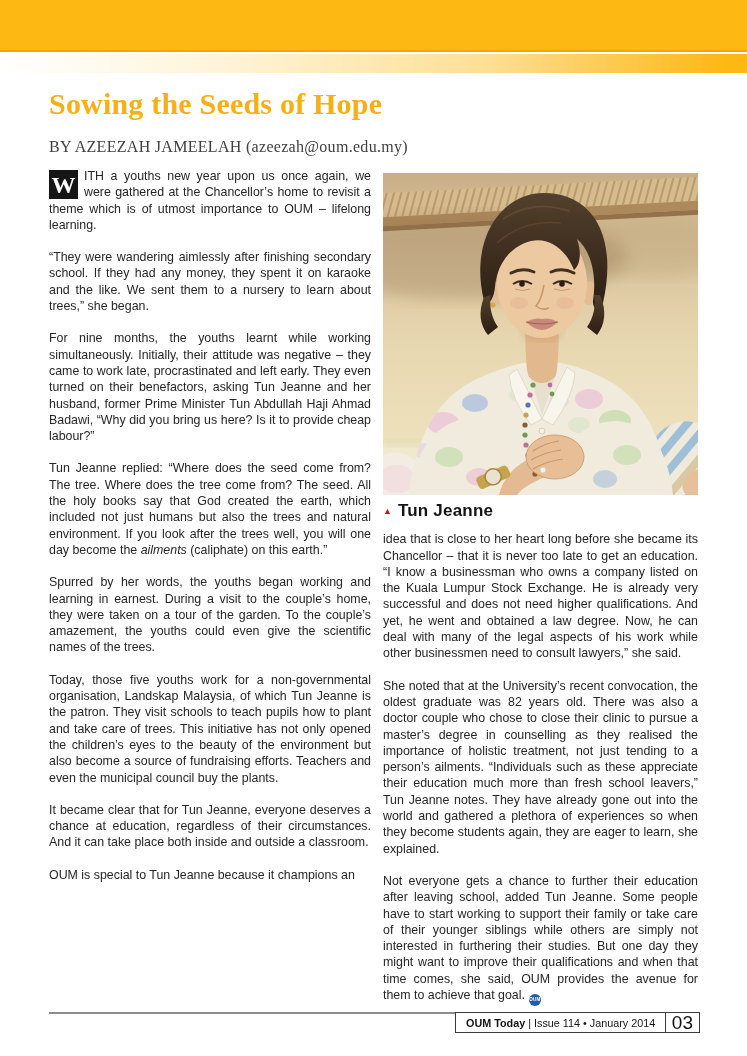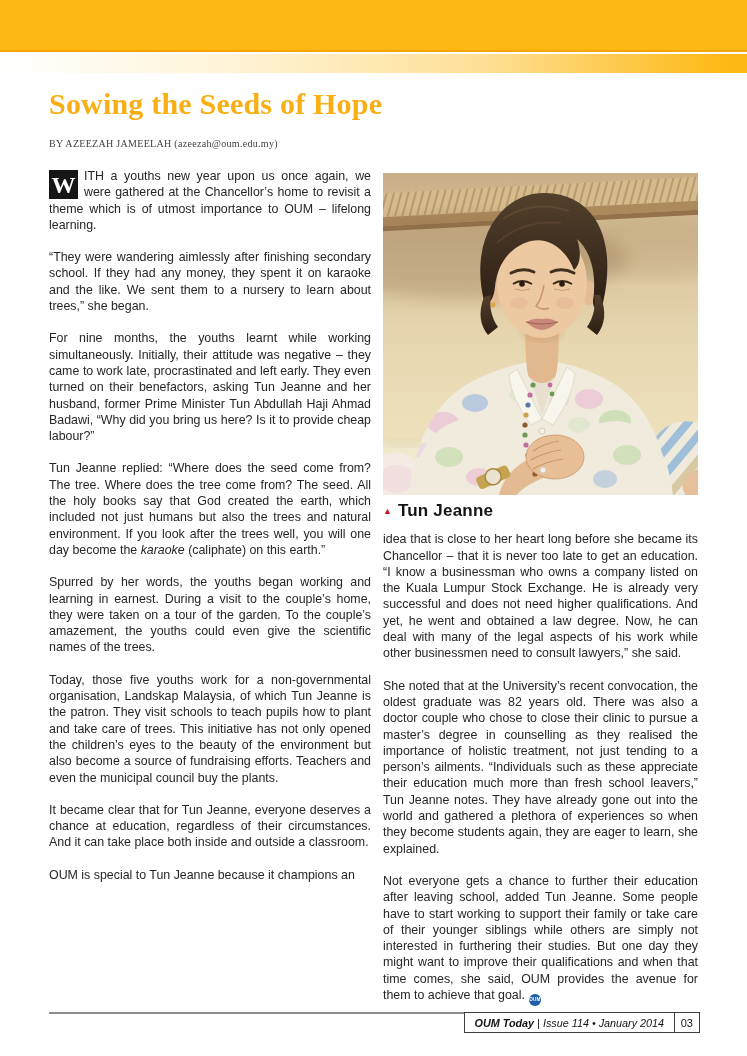--- a/index.html
+++ b/index.html
@@ -12,21 +12,21 @@
   
   .topbar { position:absolute; top:0; left:0; width:747px; height:52px;
     background:#FDB813; border-bottom:2px solid #F5A405; }
   .topbar-fade { position:absolute; top:54px; left:0; width:747px; height:19px;
     background:linear-gradient(to right,#ffffff 0%,#FFF4D8 30%,#FEDF95 65%,#FDB813 97%); }
   
   .title { position:absolute; top:88px; left:49px;
     font-family:"Liberation Serif", serif; font-weight:700;
     font-size:30px; line-height:1.05; color:#F9AF13; letter-spacing:.2px; }
   .byline { position:absolute; top:138px; left:49px;
-    font-family:"Liberation Serif", serif; font-size:10px; color:#3F3F3F; letter-spacing:.3px; }
+    font-family:"Liberation Serif", serif; font-size:16px; color:#3F3F3F; letter-spacing:.3px; }
   
   .columns { position:absolute; top:168px; left:49px; width:649px; display:flex; gap:12px; }
   .col { font-size:12.4px; line-height:16.3px; text-align:justify; color:#262626; }
   .col-left { width:322px; }
   .col-right { width:315px; }
   .col p { margin:0 0 16px 0; }
   .col p:last-child { margin-bottom:0; }
   .dropcap {
     float:left; width:29px; height:29px; margin:2px 6px 0 0;
     background:#161616; color:#ffffff; text-align:center;
@@ -47,23 +47,23 @@
     color:#ffffff; font-size:4.6px; font-weight:700; letter-spacing:.2px;
     vertical-align:-2px; margin-left:4px;
   }
   
   .footer { position:absolute; top:1012px; left:49px; width:651px; height:22px; }
   .footer-rule { position:absolute; top:0; left:0; right:0; height:2px; background:#8C8C8C; }
   .footer-boxes { position:absolute; right:0; top:0; display:flex; }
   .footer-issue-box, .footer-page-box {
     border:1.4px solid #3d3d3d; background:#ffffff; height:21px;
     display:flex; align-items:center; }
-  .footer-issue-box { padding:0 10px; font-size:10.8px; color:#141414;font-style:italic; }
+  .footer-issue-box { padding:0 10px; font-size:10.8px; color:#141414; }
   .footer-issue-box .brand { font-weight:700; margin-right:3px; }
-  .footer-page-box { margin-left:-1.4px; padding:0 6px; font-size:11px; color:#141414; }
+  .footer-page-box { margin-left:-1.4px; padding:0 6px; font-size:19px; color:#141414; }
 </style>
 </head>
 <body>
 
 <div class="page">
 
   <div class="topbar"></div>
   <div class="topbar-fade"></div>
 
   <h1 class="title">Sowing the Seeds of Hope</h1>
@@ -71,21 +71,21 @@
 
   <div class="columns">
 
     <div class="col col-left">
       <p>
         <span class="dropcap">W</span><span>ITH a youths new year upon us once again, we were gathered at the Chancellor’s home to revisit a theme which is of utmost importance to OUM – lifelong learning.</span>
       </p>
       <p>“They were wandering aimlessly after finishing secondary school. If they had any money, they spent it on karaoke and the like. We sent them to a nursery to learn about trees,” she began.</p>
       <p>For nine months, the youths learnt while working simultaneously. Initially, their attitude was negative – they came to work late, procrastinated and left early. They even turned on their benefactors, asking Tun Jeanne and her husband, former Prime Minister Tun Abdullah Haji Ahmad Badawi, “Why did you bring us here? Is it to provide cheap labour?”</p>
       <p>
-        <span>Tun Jeanne replied: “Where does the seed come from? The tree. Where does the tree come from? The seed. All the holy books say that God created the earth, which included not just humans but also the trees and natural environment. If you look after the trees well, you will one day become the </span><span class="ital">karaoke</span><span> (caliphate) on this earth.”</span>
+        <span>Tun Jeanne replied: “Where does the seed come from? The tree. Where does the tree come from? The seed. All the holy books say that God created the earth, which included not just humans but also the trees and natural environment. If you look after the trees well, you will one day become the </span><span class="ital">ailments</span><span> (caliphate) on this earth.”</span>
       </p>
       <p>Spurred by her words, the youths began working and learning in earnest. During a visit to the couple’s home, they were taken on a tour of the garden. To the couple’s amazement, the youths could even give the scientific names of the trees.</p>
       <p>Today, those five youths work for a non-governmental organisation, Landskap Malaysia, of which Tun Jeanne is the patron. They visit schools to teach pupils how to plant and take care of trees. This initiative has not only opened the children’s eyes to the beauty of the environment but also become a source of fundraising efforts. Teachers and even the municipal council buy the plants.</p>
       <p>It became clear that for Tun Jeanne, everyone deserves a chance at education, regardless of their circumstances. And it can take place both inside and outside a classroom.</p>
       <p>OUM is special to Tun Jeanne because it champions an</p>
     </div>
 
     <div class="col col-right">
 
       <div class="photo">

